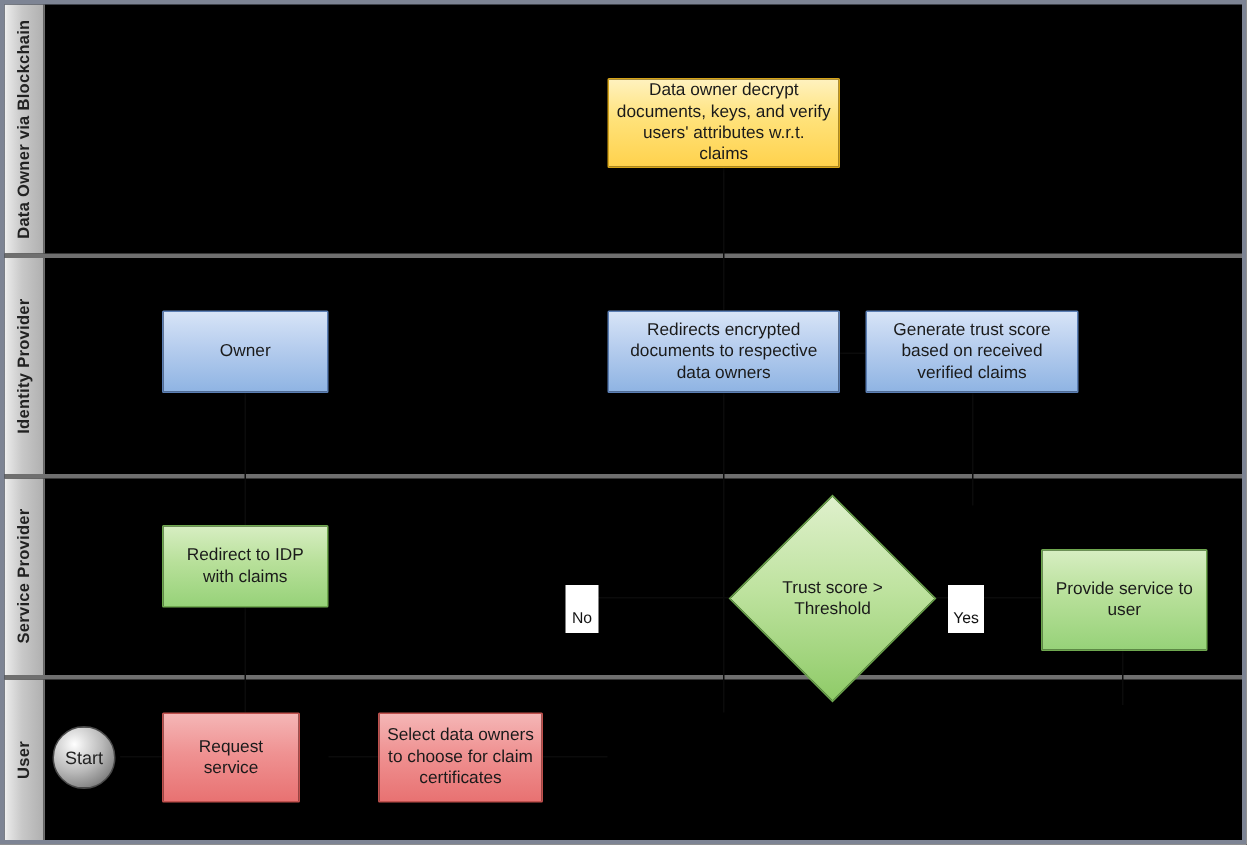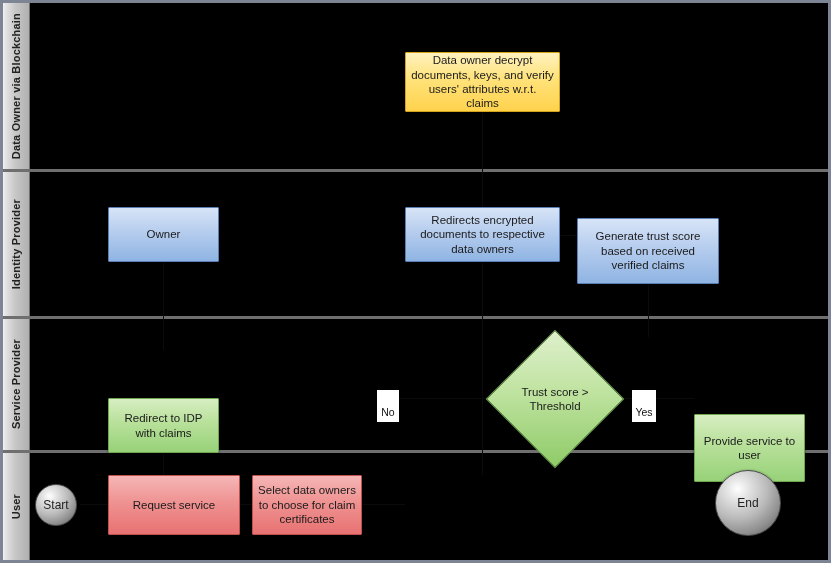--- a/index.html
+++ b/index.html
@@ -94,21 +94,20 @@
   }
   .n-blue {
     background: linear-gradient(to bottom, #d7e4f7 0%, #b6cdee 45%, #8fb4e3 100%);
     border: 1px solid #5b7fb5;
     box-shadow: 0 1px 2px rgba(0,0,0,0.55);
   }
   .n-green {
     background: linear-gradient(to bottom, #d7eec2 0%, #b8e09a 45%, #97d279 100%);
     border: 1px solid #6fa84f;
     box-shadow: 0 1px 2px rgba(0,0,0,0.55);
-    margin-top: 48px;
   }
   .n-red {
     background: linear-gradient(to bottom, #f5b6b6 0%, #ef9292 45%, #e87272 100%);
     border: 1px solid #c0504d;
     box-shadow: 0 1px 2px rgba(0,0,0,0.55);
   }
 
   
   .terminator {
     position: absolute;
@@ -222,37 +221,36 @@
   <div class="edge-h" style="left:390px; top:398px; width:116px;"></div>
   <div class="edge-h" style="left:604px; top:398px; width:90px;"></div>
   <div class="edge-v" style="left:748px; top:424px; height:46px;"></div>
 
   <div class="node n-yellow" style="left:405px; top:52px; width:155px; height:60px;">Data owner decrypt documents, keys, and verify users' attributes w.r.t. claims</div>
 
   <div class="node n-blue" style="left:108px; top:207px; width:111px; height:55px;">Owner</div>
 
   <div class="node n-blue" style="left:405px; top:207px; width:155px; height:55px;">Redirects encrypted documents to respective data owners</div>
 
-  <div class="node n-blue" style="left:577px; top:218px; width:142px; height:66px;">Generate trust score based on received verified claims</div>
+  <div class="node n-blue" style="left:577px; top:207px; width:142px; height:55px;">Generate trust score based on received verified claims</div>
 
   <div class="node n-green" style="left:108px; top:350px; width:111px; height:55px;">Redirect to IDP with claims</div>
 
   <div class="diamond-wrap" style="left:506px; top:350px; width:98px; height:98px;">
     <div class="diamond-shape"></div>
     <div class="diamond-label">Trust score &gt; Threshold</div>
   </div>
 
   <div class="node n-green" style="left:694px; top:366px; width:111px; height:68px;">Provide service to user</div>
 
   <div class="edge-label" style="left:377px; top:390px; width:22px; height:16px;">No</div>
   <div class="edge-label" style="left:632px; top:390px; width:24px; height:16px;">Yes</div>
 
   <div class="terminator" style="left:35px; top:484px; width:42px; height:42px;">Start</div>
 
-  <div class="node n-red" style="left:108px; top:475px; width:132px; height:60px;">Request service</div>
+  <div class="node n-red" style="left:108px; top:475px; width:92px; height:60px;">Request service</div>
 
   <div class="node n-red" style="left:252px; top:475px; width:110px; height:60px;">Select data owners to choose for claim certificates</div>
 
 
-  <div class="terminator" style="left:715px; top:470px; width:66px; height:66px;">End</div>
 
   <div id="frame"></div>
 </div>
 
 </body></html>

